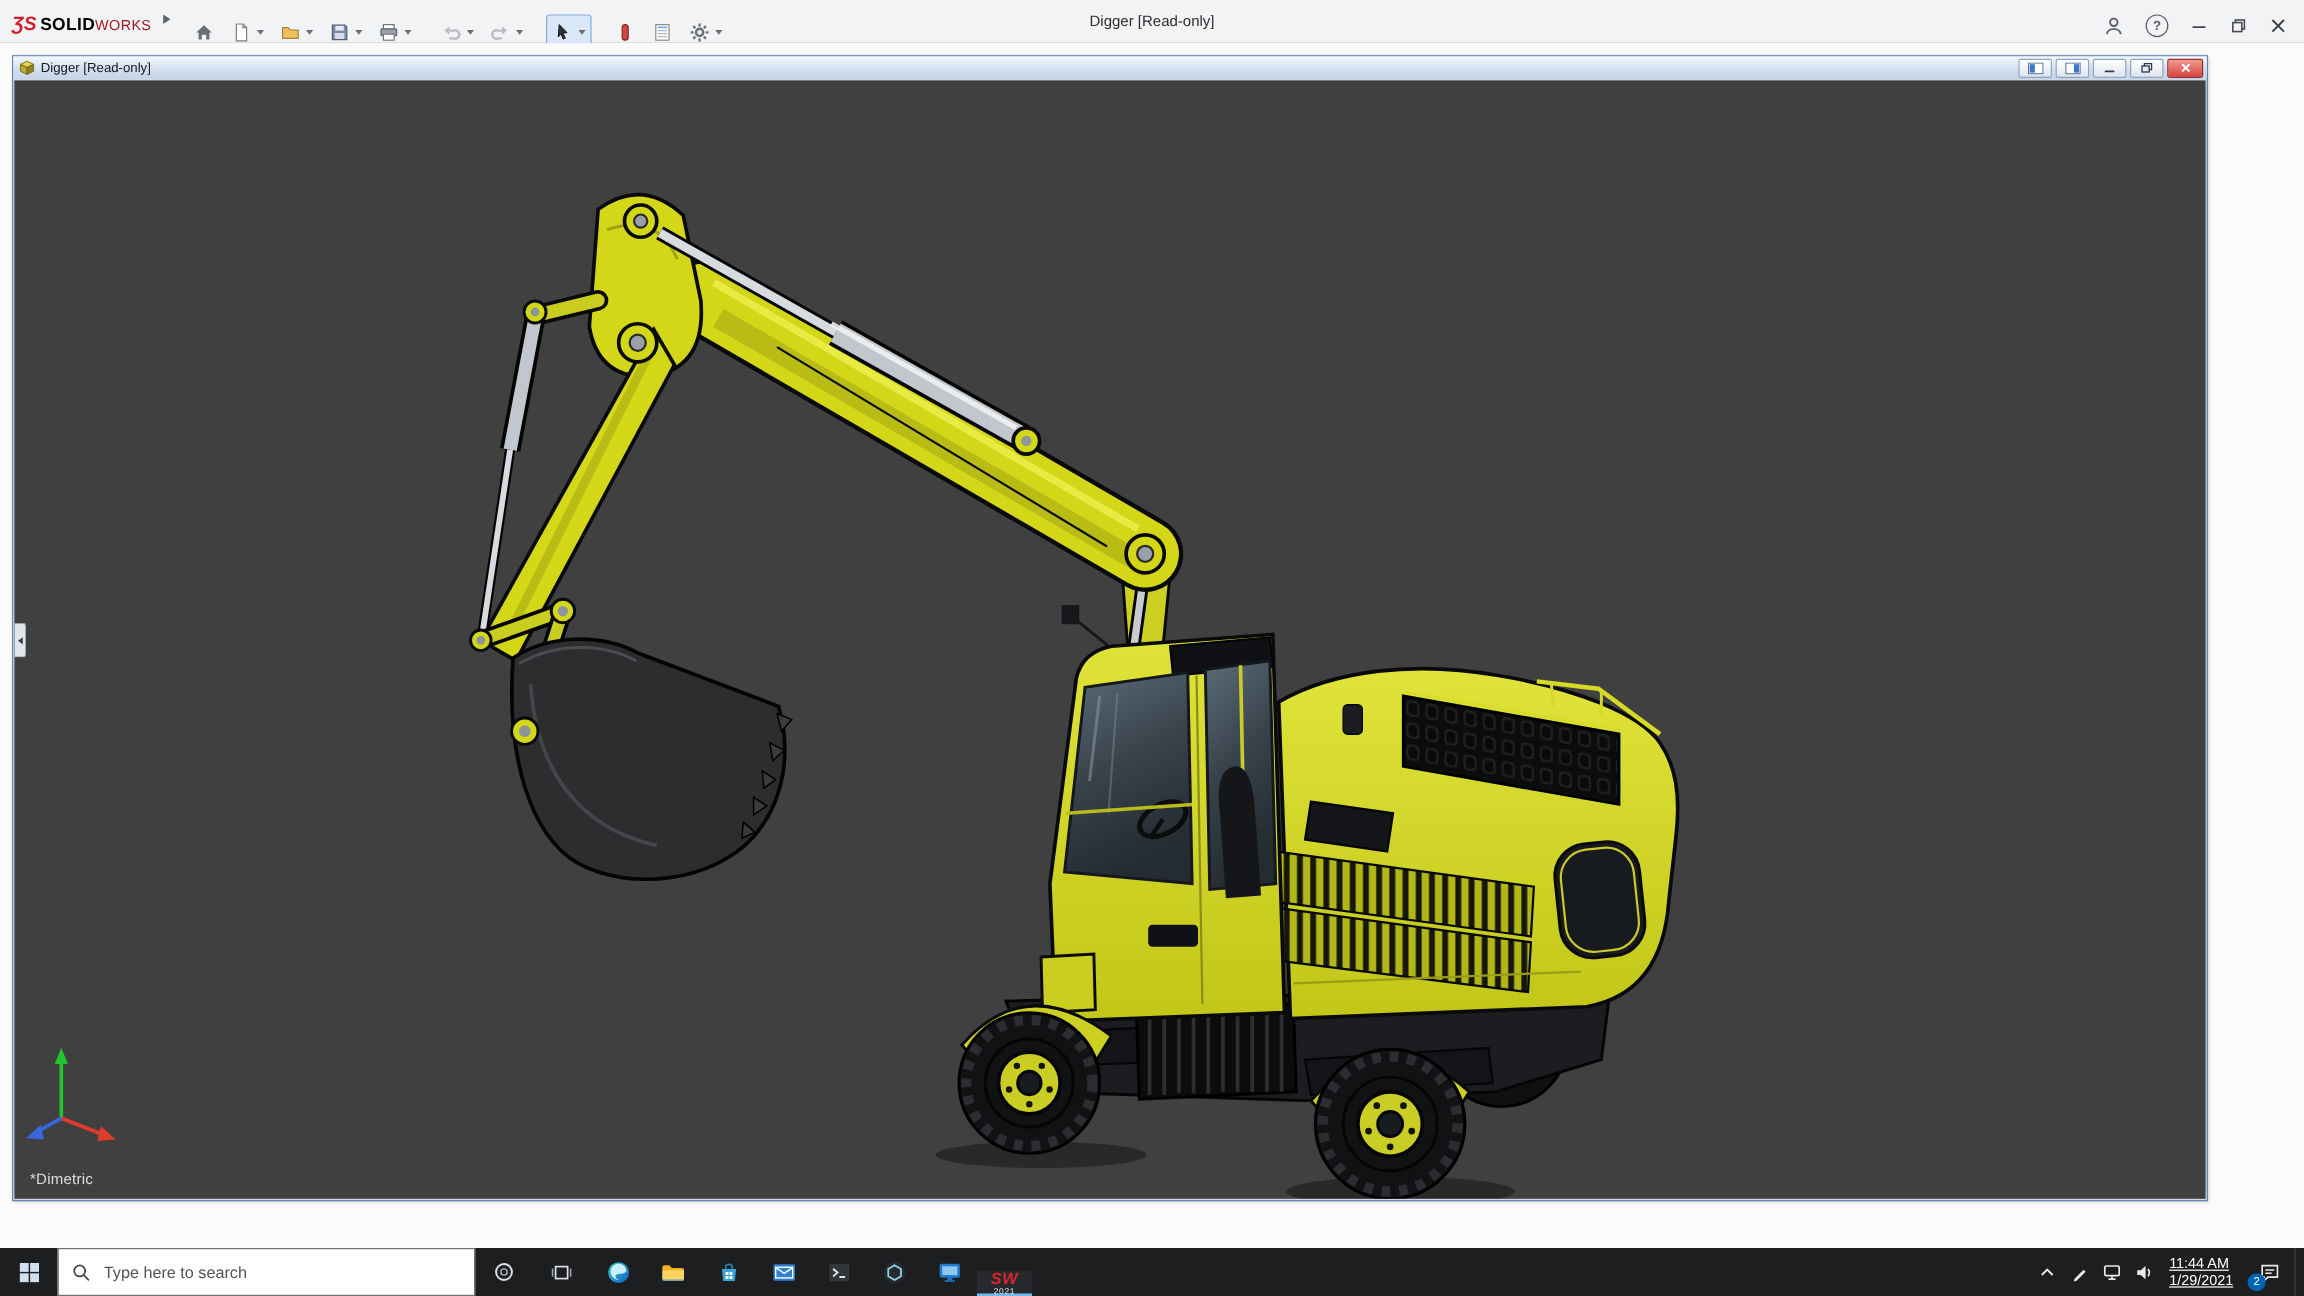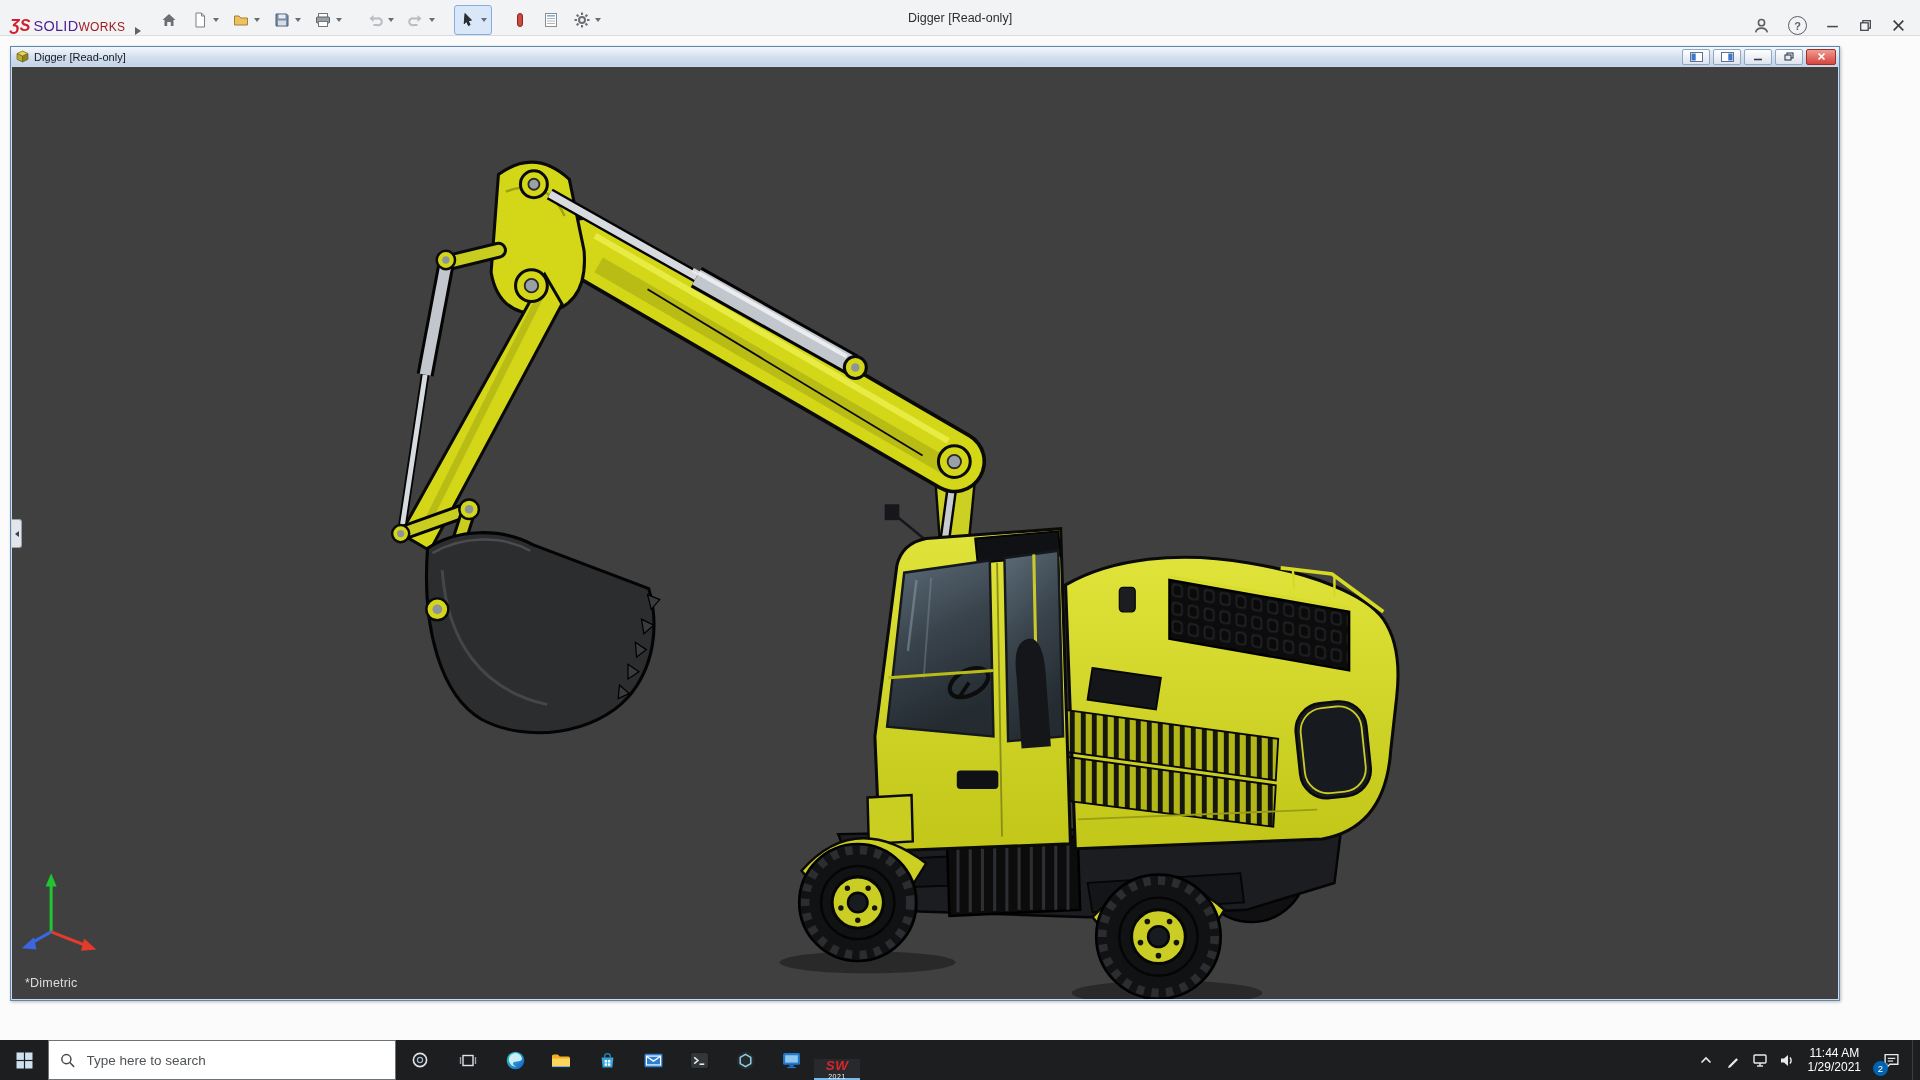--- a/index.html
+++ b/index.html
@@ -1,24 +1,24 @@
 <!DOCTYPE html>
 <html><head>
 <meta charset="utf-8">
 <style>
   html,body{margin:0;padding:0;width:1920px;height:1080px;overflow:hidden;
     font-family:"Liberation Sans","DejaVu Sans",sans-serif;background:#fff;}
   #app{position:relative;width:1920px;height:1080px;background:#fbfbfb;}
 
   
   .titlebar{position:absolute;top:0;left:0;width:100%;height:36px;background:#f2f3f4;
-    border-bottom:1px solid #dcdddf;display:flex;align-items:flex-end;padding:0 10px;box-sizing:border-box;}
+    border-bottom:1px solid #dcdddf;display:flex;align-items:flex-start;padding:12px 10px;box-sizing:border-box;}
   .logo{display:flex;align-items:baseline;white-space:nowrap;}
   .logo-glyph{color:#d0202c;font-weight:bold;font-style:italic;font-size:16px;margin-right:3px;}
-  .logo-solid{color:#4c1d95;font-weight:normal;font-size:14.5px;letter-spacing:.3px;}
+  .logo-solid{color:#000000;font-weight:bold;font-size:14.5px;letter-spacing:.3px;}
   .logo-works{color:#9e1b20;font-weight:normal;font-size:12px;letter-spacing:.3px;}
   .flyout{margin:0 14px 0 10px;width:0;height:0;border-left:6px solid #5f6368;
     border-top:4.5px solid transparent;border-bottom:4.5px solid transparent;cursor:pointer;}
   .qtoolbar{display:flex;align-items:center;gap:3px;}
   .tool{height:28px;display:flex;align-items:center;padding:0 4px;border-radius:3px;border:1px solid transparent;}
   .tool.active{background:#d9e7f8;border:1px solid #84aede;}
   .dd{width:0;height:0;border-top:4px solid #6a6e73;border-left:3.5px solid transparent;
     border-right:3.5px solid transparent;margin-left:4px;}
   .tgap{width:8px;}
   .tb-title{position:absolute;left:50%;top:50%;transform:translate(-50%,-50%);
@@ -56,22 +56,22 @@
   .searchbox input{border:none;outline:none;background:transparent;font-size:13.5px;color:#222;
     width:100%;font-family:"Liberation Sans","DejaVu Sans",sans-serif;}
   .searchbox input::placeholder{color:#4f5357;opacity:1;}
   .tb-app{width:46px;display:flex;align-items:center;justify-content:center;cursor:pointer;position:relative;}
   .tb-app.running{background:#27292c;box-shadow:inset 0 -2px 0 #76b9ed;margin-top:19px;}
   .sw-tile{display:flex;flex-direction:column;align-items:center;line-height:1;}
   .sw-top{color:#d8262c;font-weight:bold;font-size:13.5px;font-style:italic;letter-spacing:.5px;}
   .sw-year{color:#eceff1;font-size:7px;margin-top:1px;letter-spacing:.5px;}
   .tray{margin-left:auto;display:flex;align-items:stretch;}
   .tray-ic{width:27px;display:flex;align-items:center;justify-content:center;cursor:pointer;}
-  .clock{display:flex;flex-direction:column;align-items:center;justify-content:center;
-    color:#fff;font-size:12px;line-height:14px;padding:0 9px 0 7px;cursor:pointer;}
+  .clock{display:flex;flex-direction:column;align-items:flex-start;justify-content:center;
+    color:#fff;font-size:12px;line-height:14px;padding:0 9px 0 7px;cursor:pointer;text-decoration:underline;}
   .action-center{width:42px;position:relative;display:flex;align-items:center;justify-content:center;cursor:pointer;}
   .badge{position:absolute;left:3px;bottom:4px;min-width:15px;height:15px;border-radius:8px;
     background:#0063b1;color:#fff;font-size:9.5px;display:flex;align-items:center;justify-content:center;padding:0 2px;box-sizing:border-box;}
   .show-desktop{width:7px;border-left:1px solid #3c3e40;cursor:pointer;}
 </style>
 </head>
 <body>
 
 <div id="app">
 

